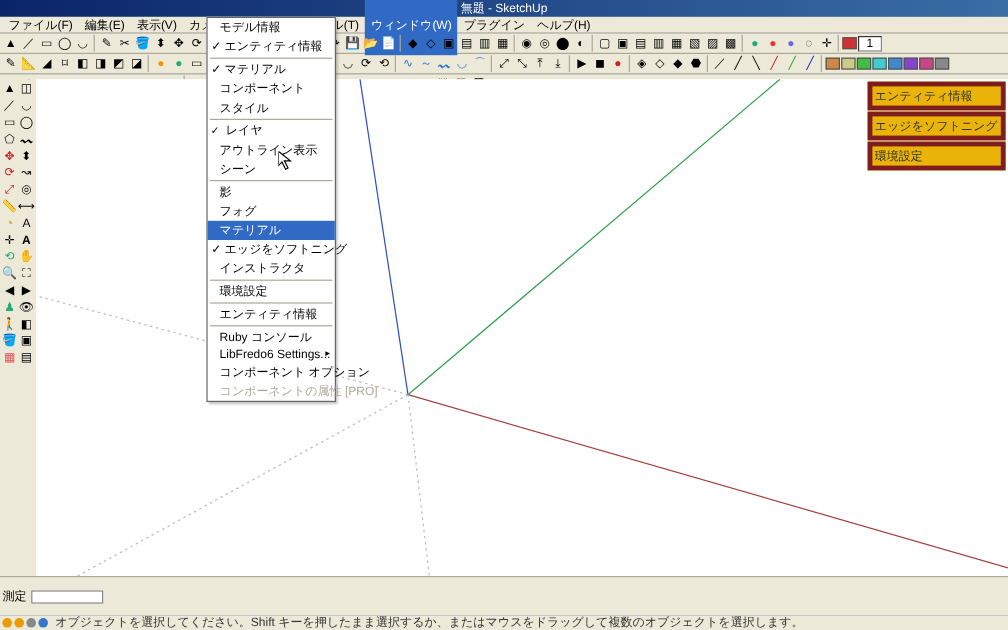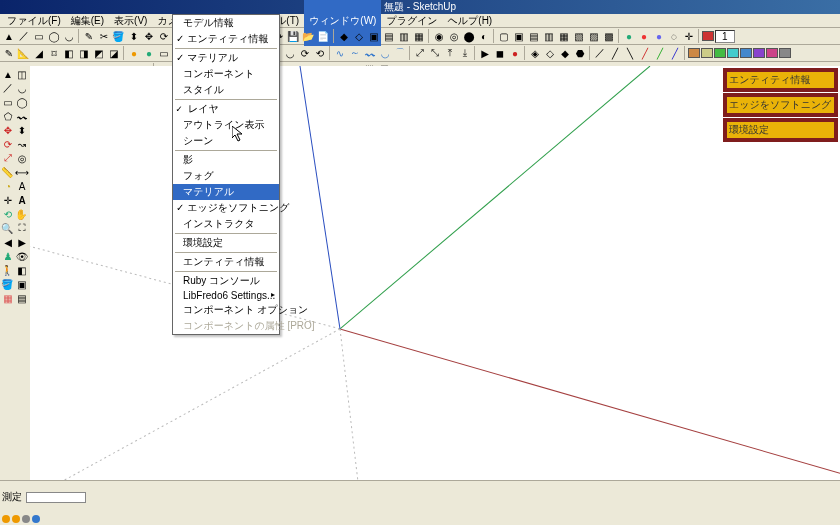--- a/index.html
+++ b/index.html
@@ -342,13 +342,14 @@
   <span class="input"></span>
 </div>
 
 <div class="hintbar">
   <span class="hint-icons">
     <span class="c" style="background:#e90"></span>
     <span class="c" style="background:#e90"></span>
     <span class="c" style="background:#888"></span>
     <span class="c" style="background:#37c"></span>
   </span>
+  <span>オブジェクトを選択してください。Shift キーを押したまま選択するか、またはマウスをドラッグして複数のオブジェクトを選択します。</span>
 </div>
 
 </body></html>

